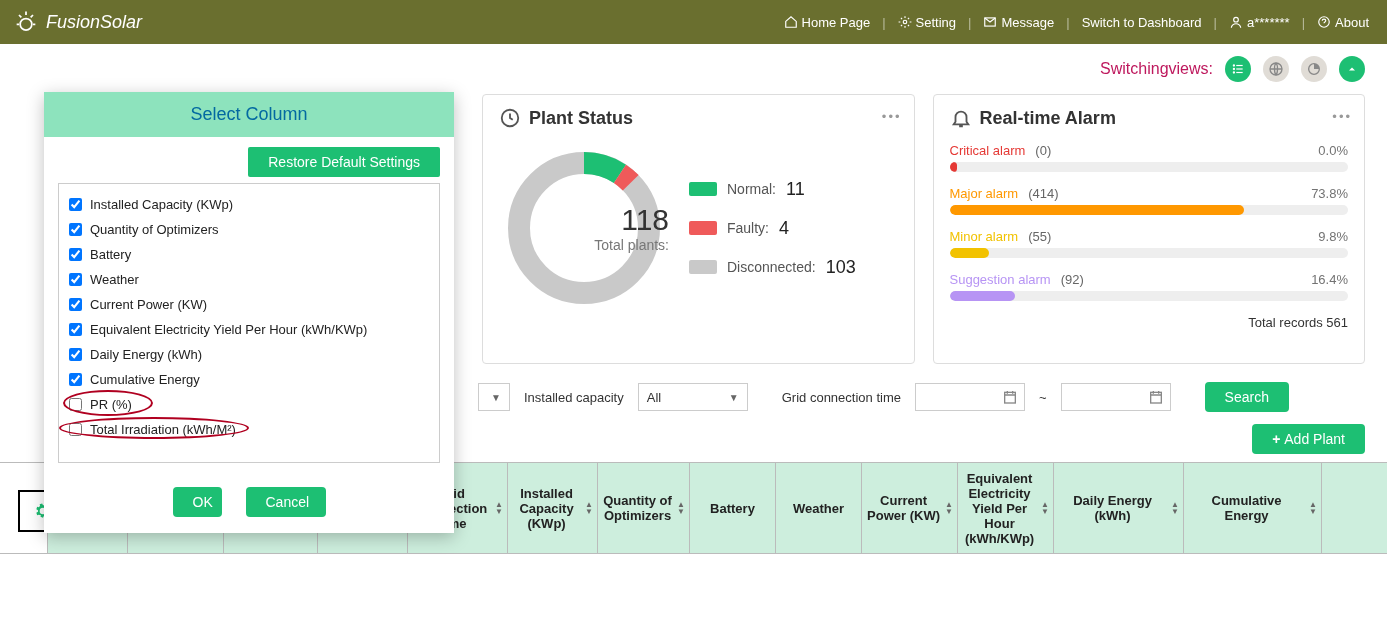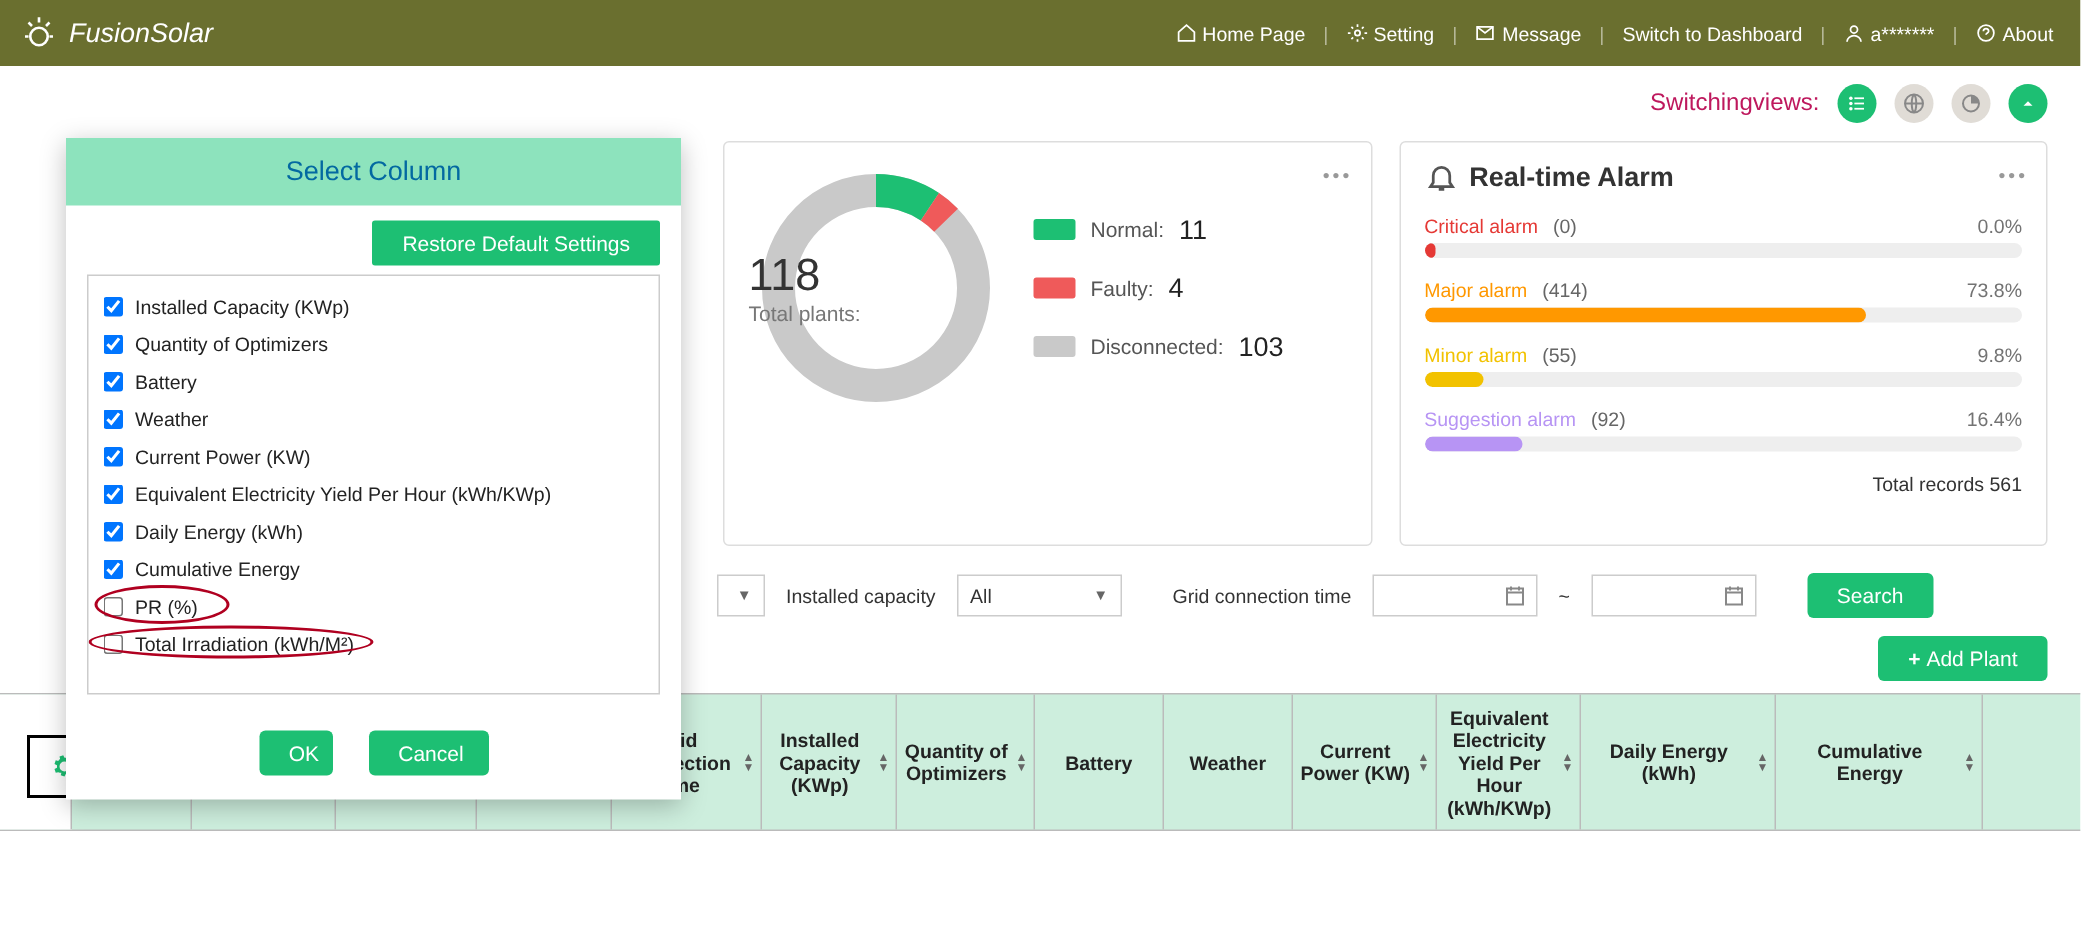--- a/index.html
+++ b/index.html
@@ -22,21 +22,21 @@
 
 .cards { display: flex; gap: 18px; padding: 0 22px 12px; }
 .card { border: 1px solid #ddd; border-radius: 4px; flex: 1; background: #fff; padding: 12px 16px; position: relative; min-height: 270px; }
 .card-spacer { width: 442px; flex: 0 0 442px; }
 .card-head { display: flex; align-items: center; gap: 8px; font-size: 18px; font-weight: bold; margin-bottom: 14px; }
 .card-menu { position: absolute; right: 12px; top: 14px; color: #999; letter-spacing: 2px; }
 
 .donut-wrap { display: flex; align-items: center; gap: 20px; }
 .donut { position: relative; width: 170px; height: 170px; }
 .donut svg { transform: rotate(-90deg); }
-.donut-center { position: absolute; inset: 0; display: flex; flex-direction: column; align-items: flex-start; justify-content: center; }
+.donut-center { position: absolute; inset: 0; display: flex; flex-direction: column; align-items: flex-end; justify-content: center; }
 .donut-num { font-size: 30px; color: #333; }
 .donut-label { font-size: 14px; color: #777; }
 .legend { display: flex; flex-direction: column; gap: 18px; }
 .legend-row { display: flex; align-items: center; gap: 10px; font-size: 14px; color: #555; }
 .swatch { width: 28px; height: 14px; border-radius: 2px; }
 .legend-val { font-size: 18px; color: #222; }
 
 .alarm-row { margin-bottom: 14px; }
 .alarm-head { display: flex; align-items: baseline; gap: 10px; margin-bottom: 4px; }
 .alarm-pct { margin-left: auto; color: #737373; }
@@ -164,20 +164,27 @@
       <svg width="12" height="12" viewBox="0 0 24 24" fill="#fff">
         <path d="M6 15l6-6 6 6z"></path>
       </svg>
     </span>
 </div>
 
 <div class="cards">
   <div class="card-spacer"></div>
 
   <div class="card">
+    <div class="card-head">
+      <svg width="22" height="22" viewBox="0 0 24 24" fill="none" stroke="#555" stroke-width="2">
+          <circle cx="12" cy="12" r="9"></circle>
+          <path d="M12 7v5l3 2"></path>
+        </svg>
+      <span>Plant Status</span>
+    </div>
     <div class="card-menu">•••</div>
     <div class="donut-wrap">
       <div class="donut">
         <svg width="170" height="170" viewBox="0 0 170 170">
           <circle cx="85" cy="85" r="65" fill="none" stroke="#c9c9c9" stroke-width="22"></circle>
           <circle cx="85" cy="85" r="65" fill="none" stroke="#1dbf73" stroke-width="22" stroke-dasharray="38 370" stroke-dashoffset="0"></circle>
           <circle cx="85" cy="85" r="65" fill="none" stroke="#ef5a5a" stroke-width="22" stroke-dasharray="14 394" stroke-dashoffset="-38"></circle>
         </svg>
         <div class="donut-center">
           <div class="donut-num">118</div>

